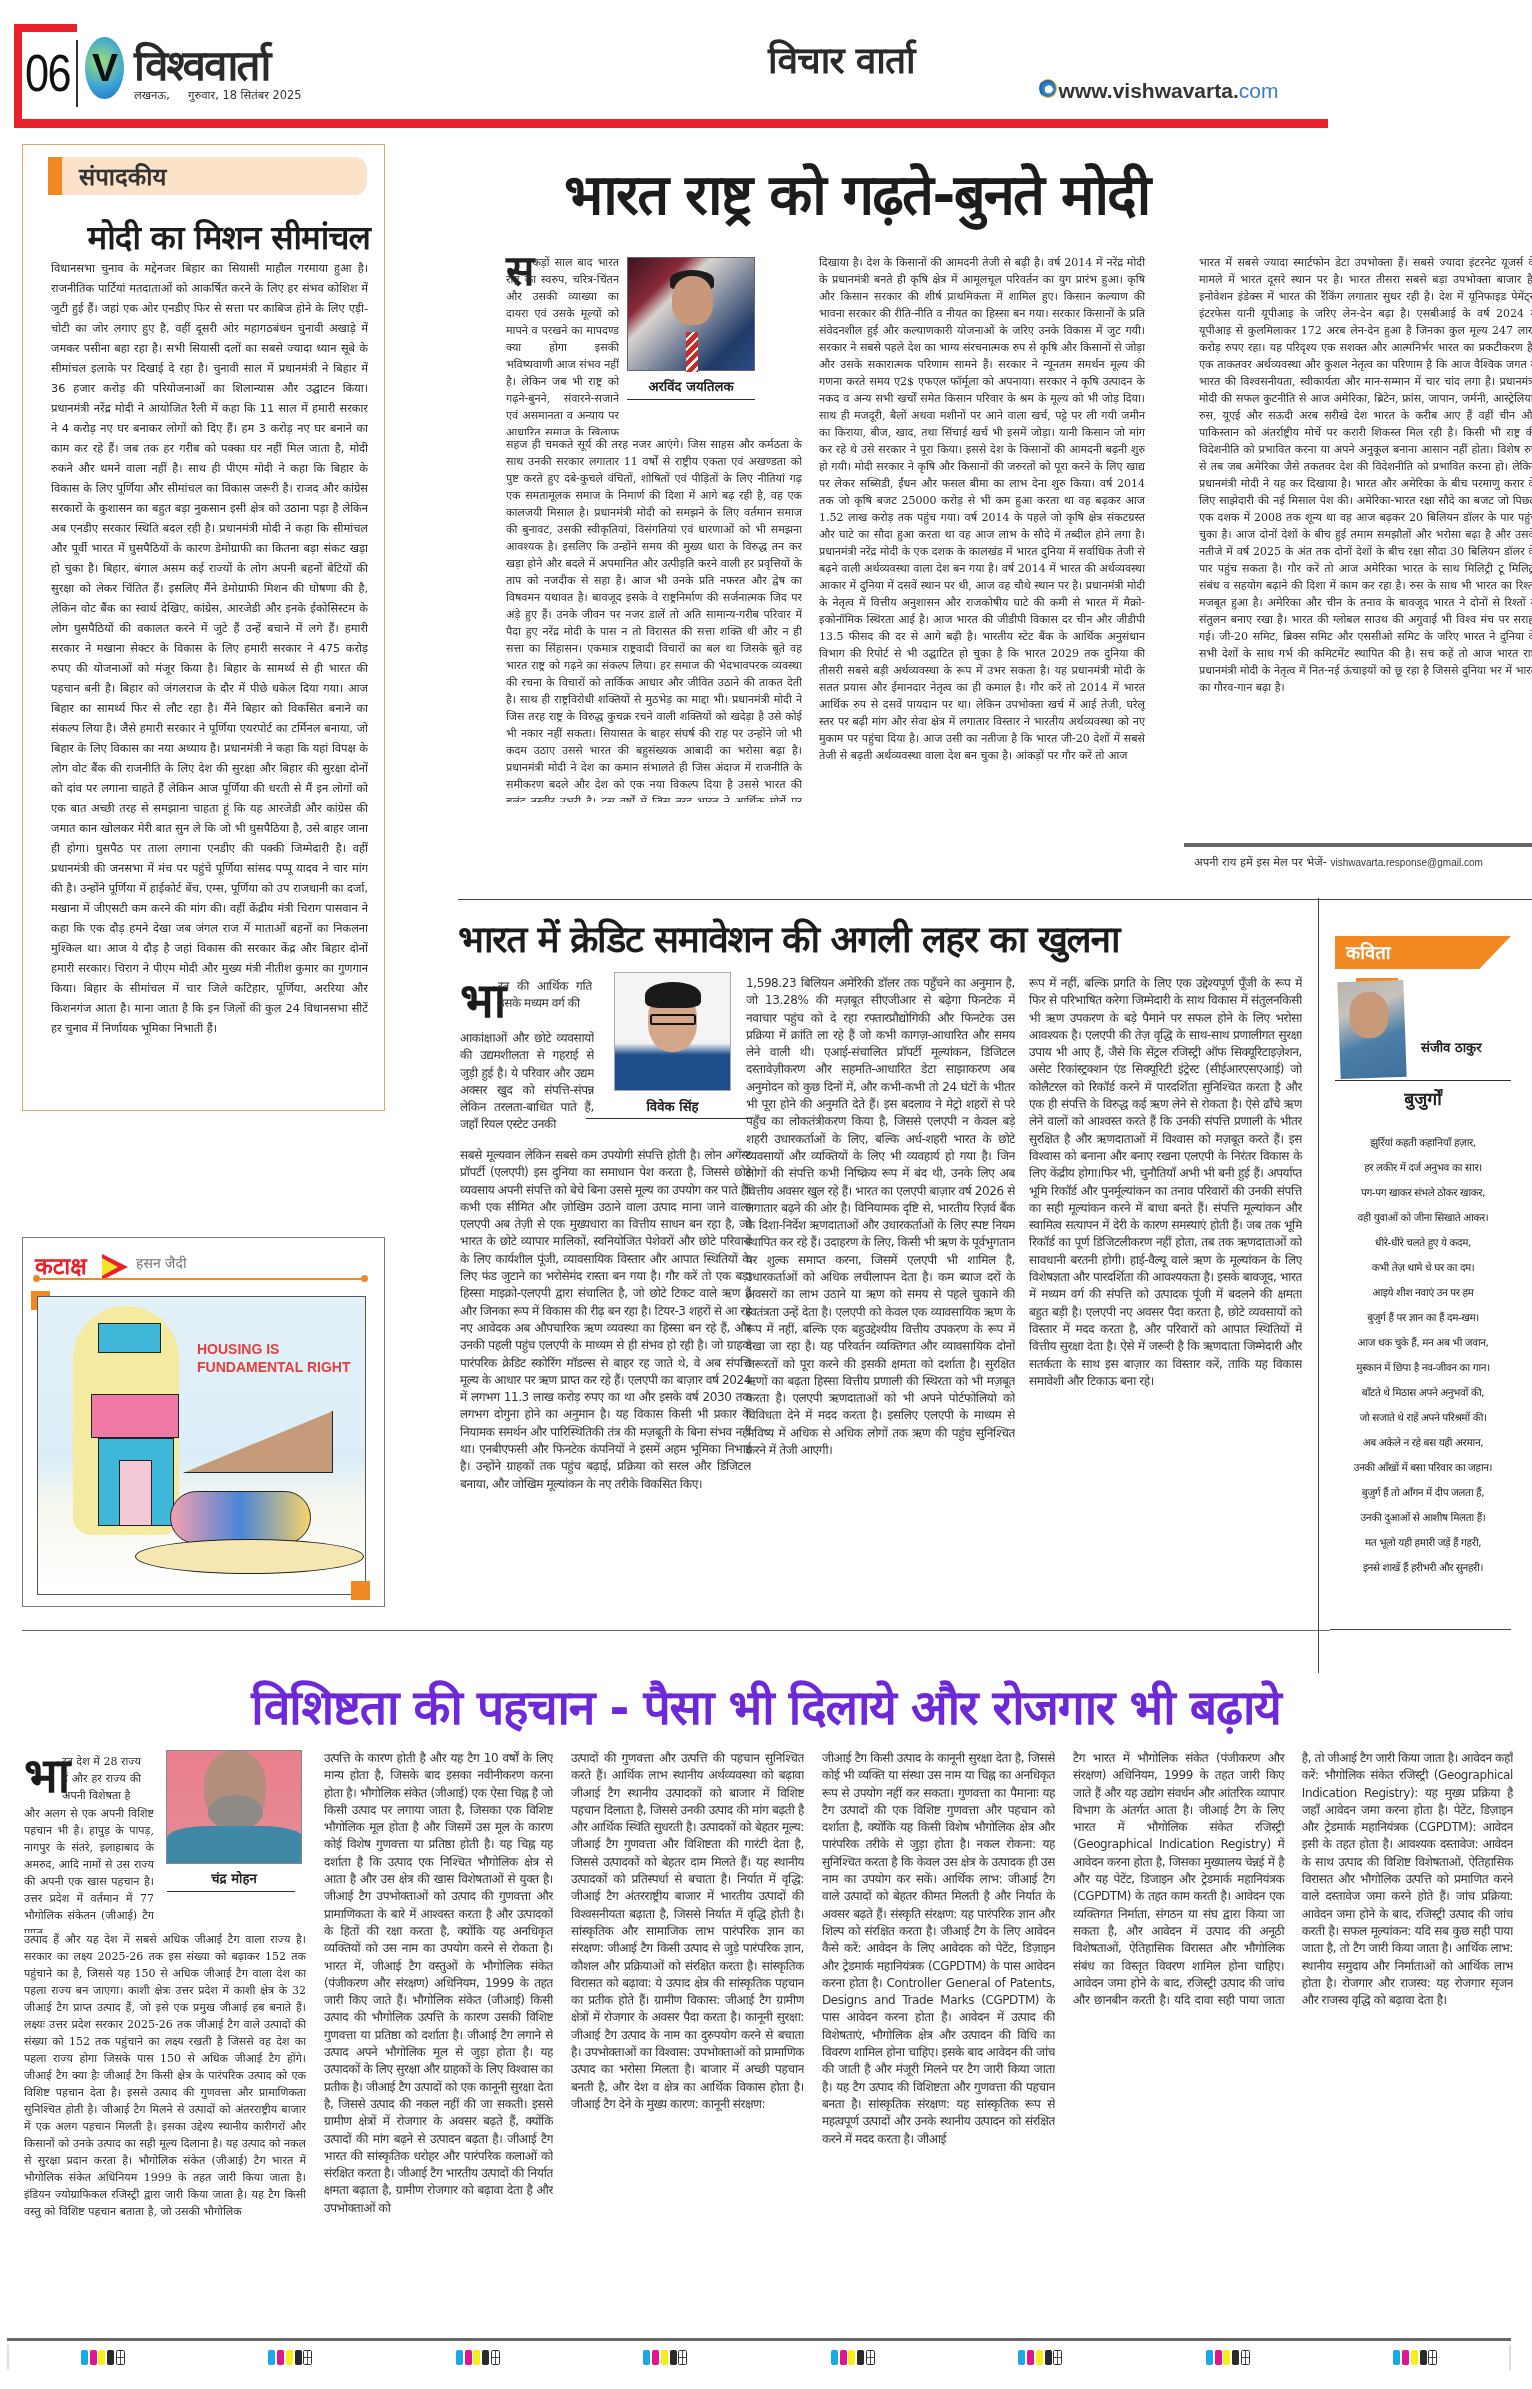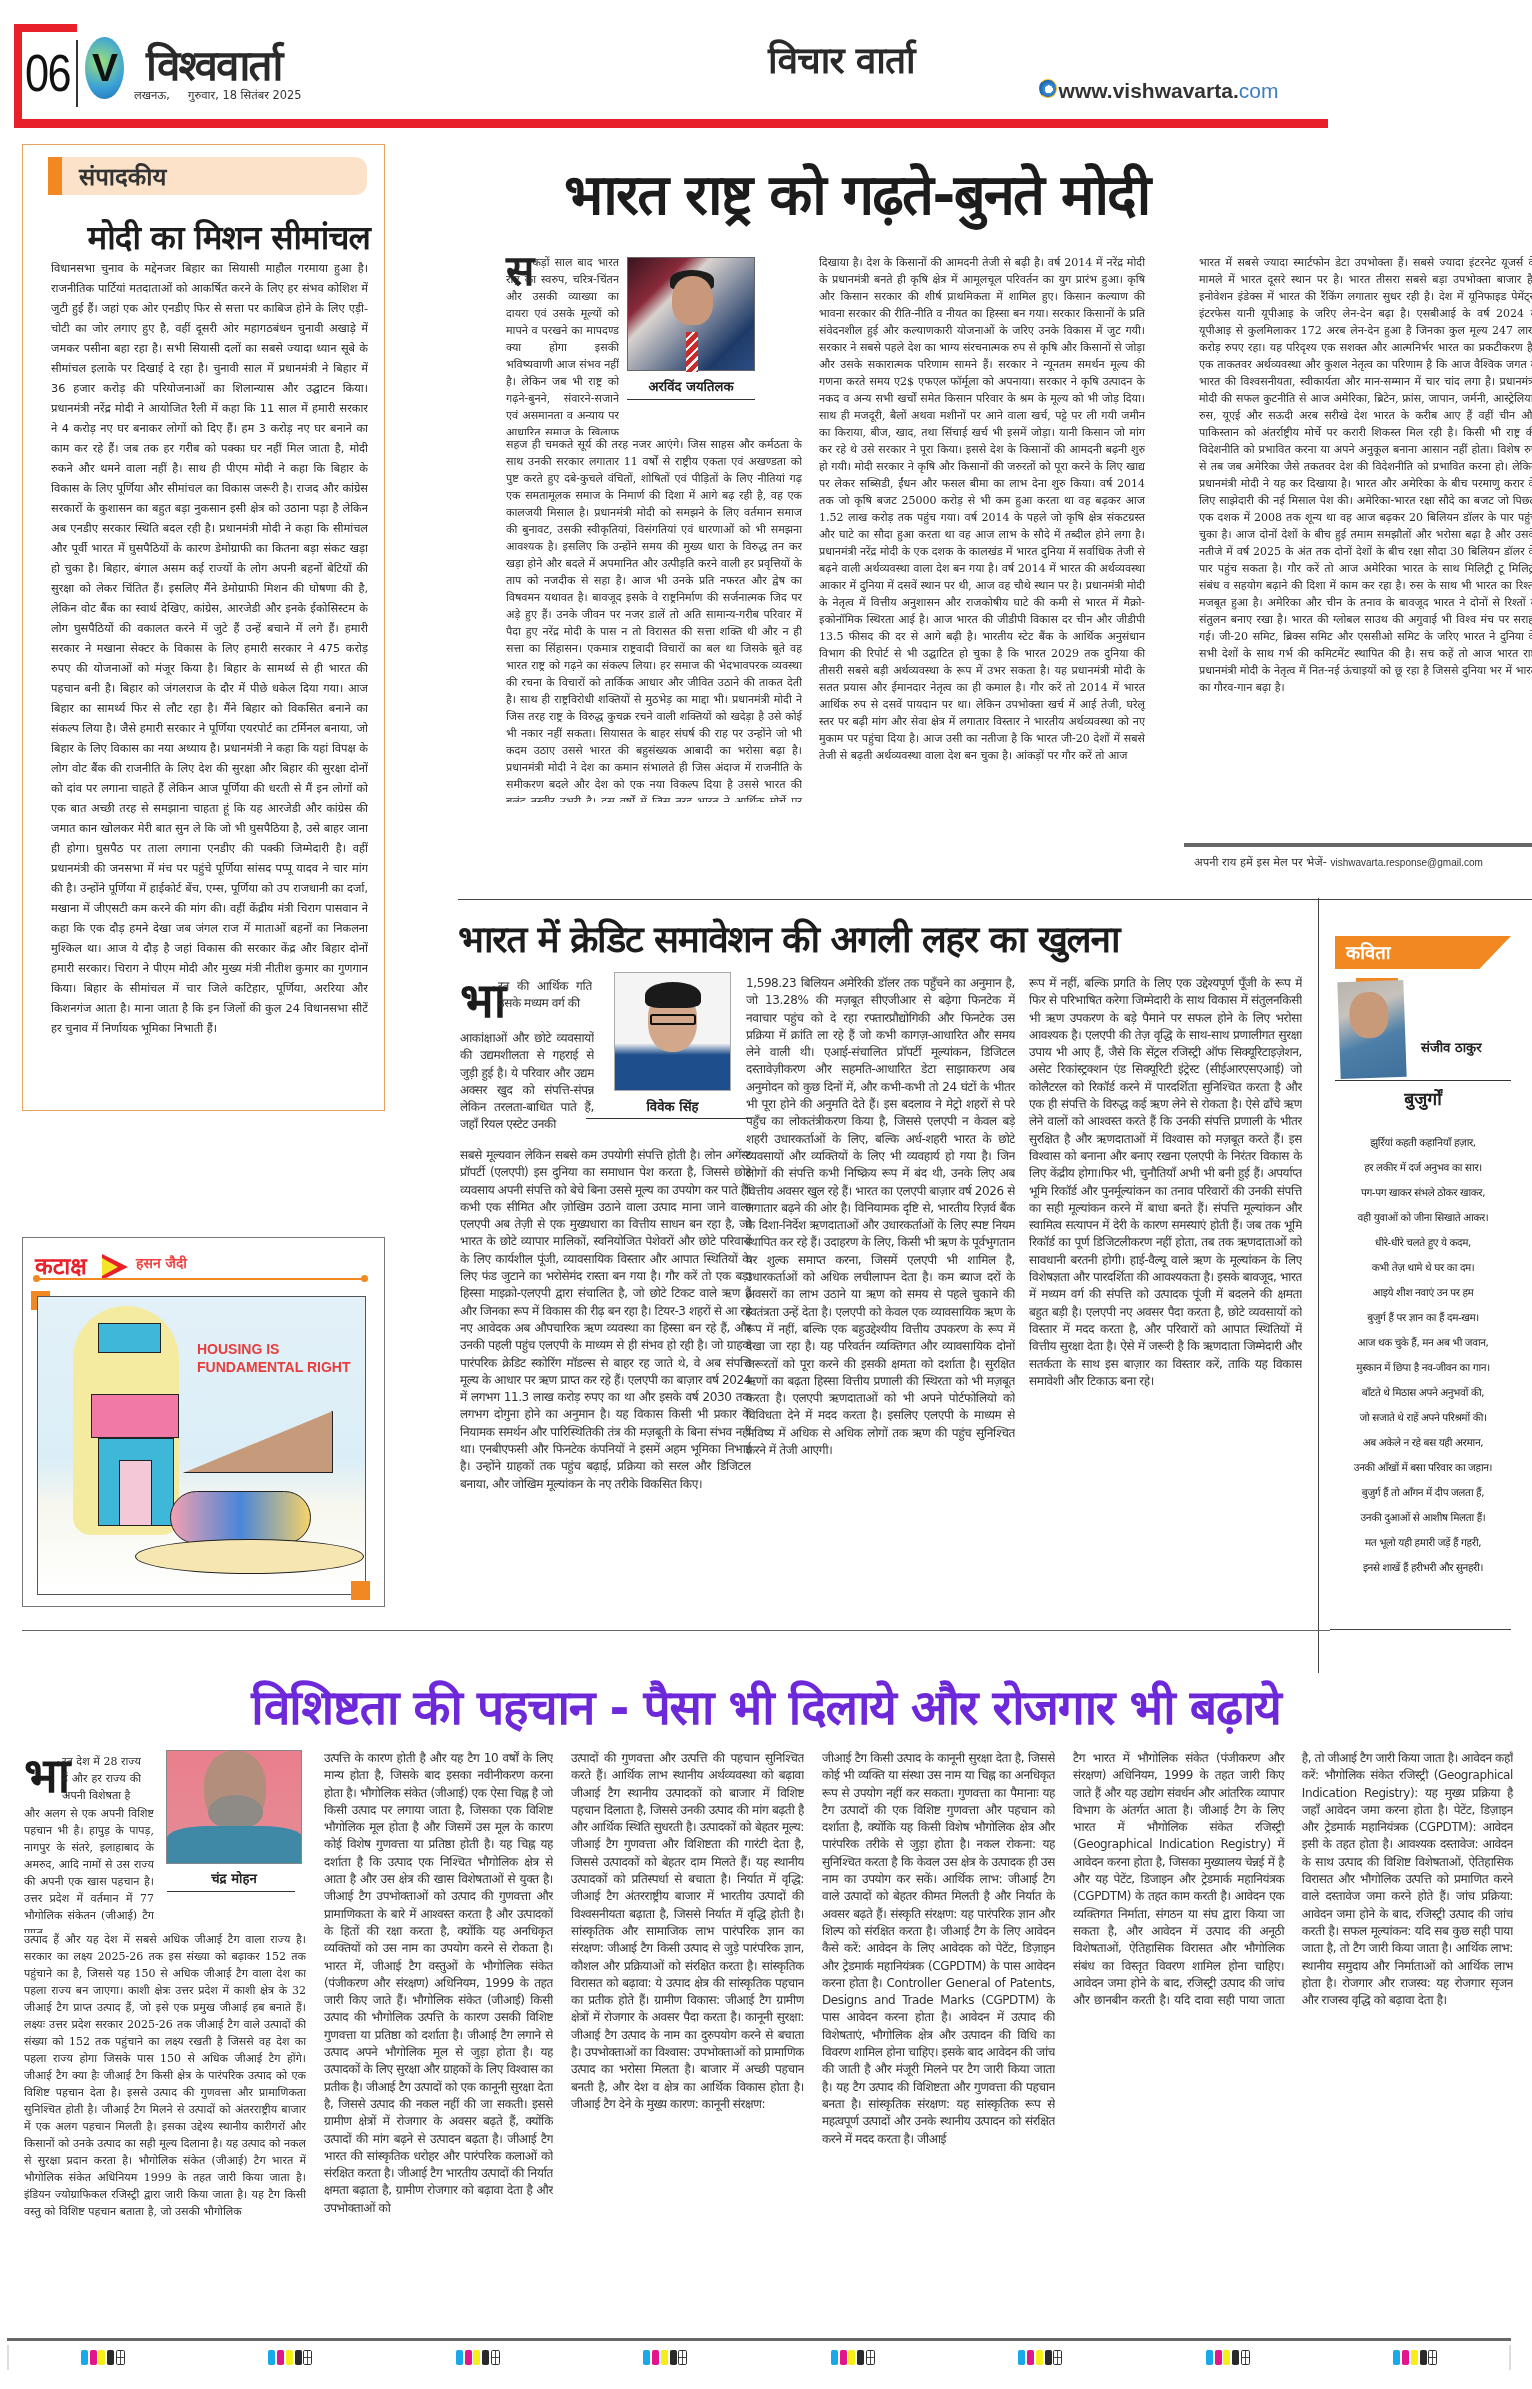--- a/index.html
+++ b/index.html
@@ -11,38 +11,38 @@
   .narrow { font-family: "DejaVu Sans", sans-serif; font-size: 12px; line-height: 17.3px; color: #333; text-align: justify; overflow: hidden; letter-spacing: -0.4px; }
 
   
   .mast-red-top { left: 14px; top: 24px; width: 63px; height: 8px; background: #e8202a; }
   .mast-red-left { left: 14px; top: 24px; width: 8px; height: 104px; background: #e8202a; }
   .mast-red-bottom { left: 14px; top: 119px; width: 1314px; height: 8.8px; background: #e8202a; }
   .page-no { left: 25px; top: 44px; font-family: "Liberation Sans", sans-serif; font-size: 51px; color: #111; letter-spacing: -1.8px; transform: scaleX(0.85); transform-origin: left; }
   .page-no-sep { left: 76px; top: 40px; width: 1.8px; height: 67px; background: #333; }
   .logo { left: 85px; top: 37px; width: 39px; height: 62px; border-radius: 50%; background: radial-gradient(circle at 40% 40%, #9be07a, #3aa0d8 60%, #1f6fb4); }
   .logo-v { left: 92px; top: 46px; font-family: "Liberation Sans", sans-serif; font-weight: bold; font-size: 39px; color: #111; }
-  .brand { left: 134px; top: 35px; font-size: 42px; font-weight: bold; color: #2a2a2a; letter-spacing: -1.8px; margin-left: 12px; }
+  .brand { left: 134px; top: 35px; font-size: 42px; font-weight: bold; color: #2a2a2a; letter-spacing: -1.8px; }
   .dateline { left: 134px; top: 87px; font-size: 11.4px; color: #333; }
   .section-title { left: 768px; top: 33px; font-size: 37px; color: #2a2a2a; font-weight: bold; letter-spacing: -0.9px; }
   .site { left: 1039px; top: 79px; display: flex; align-items: flex-start; gap: 2px; font-family: "Liberation Sans", sans-serif; font-weight: bold; font-size: 21px; color: #333; }
   .site .tld { color: #3b7cc4; font-weight: normal; }
   .ie-icon { width: 17.6px; height: 19.4px; border-radius: 50%; background: radial-gradient(circle at 55% 55%, #fff 30%, #3a8fd8 32%, #1c63b0 70%); border: 1.8px solid #f2b820; border-left-color: transparent; }
 
   
   .ed-box { left: 22px; top: 144px; width: 363px; height: 967px; border: 1.8px solid #e8a463; }
   .ed-label-bar { left: 48px; top: 157px; width: 319px; height: 38px; background: #fbe2c9; border-radius: 0 12.3px 12.3px 0; }
   .ed-label-stripe { left: 48px; top: 157px; width: 14px; height: 38px; background: #f28822; }
   .ed-label { left: 79px; top: 159px; font-size: 24px; font-weight: bold; color: #333; }
   .ed-title { left: 35px; top: 214px; width: 335px; text-align: right; font-size: 33px; font-weight: bold; color: #1d1d1d; letter-spacing: -0.9px; }
   .ed-body { left: 51px; top: 259px; width: 317px; height: 845px; }
   .cart-label { left: 35px; top: 1249px; font-size: 23px; font-weight: bold; color: #e8202a; }
   .cart-arrow { left: 102px; top: 1254px; width: 0; height: 0; border-top: 13.2px solid transparent; border-bottom: 13.2px solid transparent; border-left: 26.4px solid #e8202a; }
   .cart-arrow-in { left: 102px; top: 1258px; width: 0; height: 0; border-top: 9.7px solid transparent; border-bottom: 9.7px solid transparent; border-left: 16px solid #f5e52a; }
-  .cart-author { left: 136px; top: 1253px; font-size: 14px; font-weight: bold; color: #ef4444; }
+  .cart-author { left: 136px; top: 1253px; font-size: 14px; font-weight: normal; color: #737373; }
   .cart-line { left: 35px; top: 1278px; width: 331px; height: 1.8px; background: #f28822; }
   .cart-line::before, .cart-line::after { content: ""; position: absolute; top: -2.6px; width: 7px; height: 7px; border-radius: 50%; background: #f28822; }
   .cart-line::before { left: -1.8px; } .cart-line::after { right: -1.8px; }
   .cart-orange-tl { left: 31px; top: 1291px; width: 19.4px; height: 19.4px; background: #f28822; }
   .cart-orange-br { left: 351px; top: 1581px; width: 19.4px; height: 19.4px; background: #f28822; }
   .cart-img { left: 37px; top: 1296px; width: 329px; height: 299px; border: 1.8px solid #555; background: linear-gradient(180deg, #e3f1f8 0%, #dbeef7 55%, #f7f7ef 70%, #fff 100%); overflow: hidden; }
   .cart-frame { left: 22px; top: 1237px; width: 363px; height: 370px; border: 1.8px solid #777; }
   .cart-caption { position: absolute; left: 159px; top: 44px; font-family: "Liberation Sans", sans-serif; font-weight: bold; font-size: 14px; color: #e63d3d; line-height: 17.6px; }
   .bldg { position: absolute; }
 

